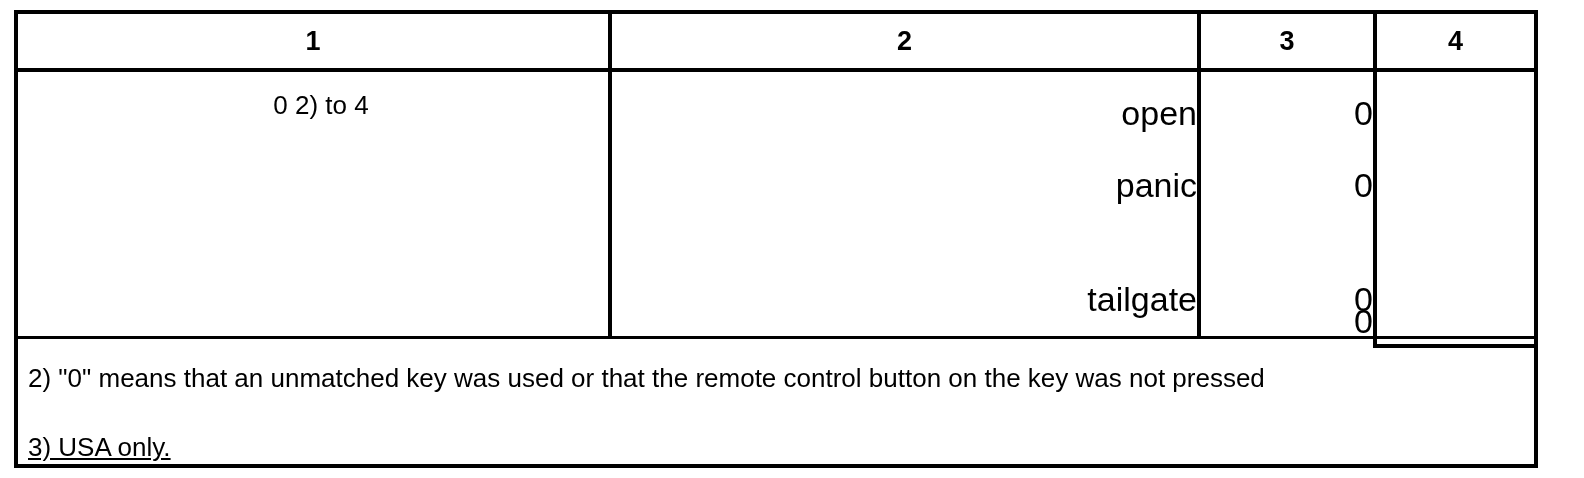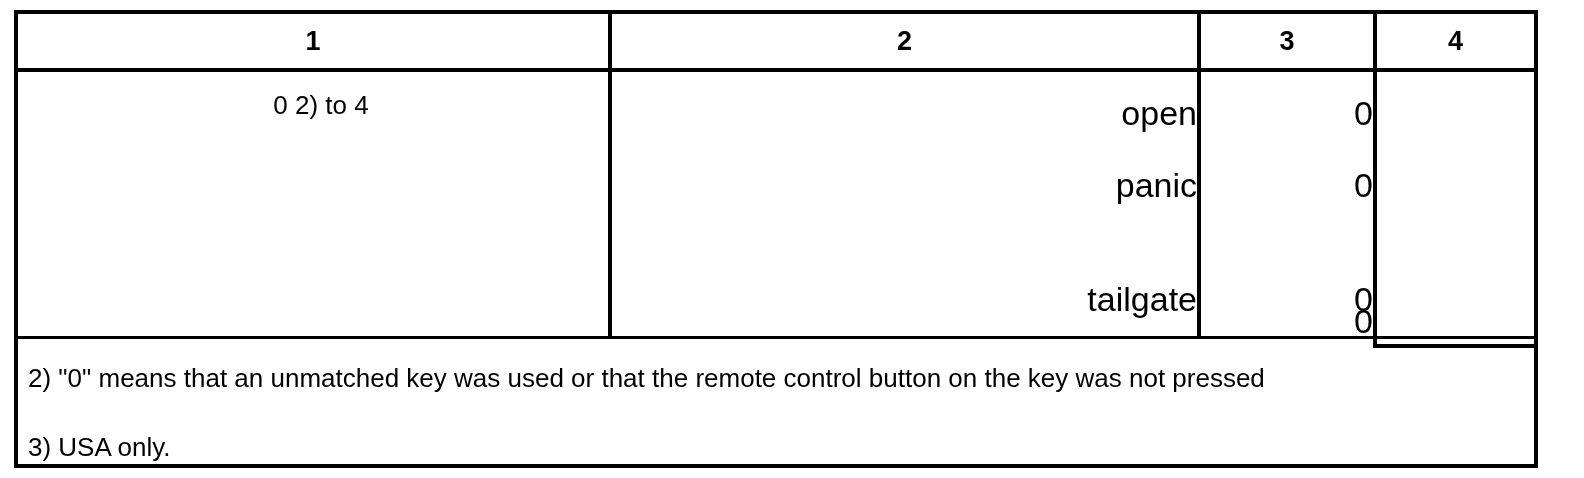--- a/index.html
+++ b/index.html
@@ -173,21 +173,21 @@
   }
   .footnote {
     position: absolute;
     left: 10px;
     right: 8px;
     font-size: 26px;
     line-height: 1;
     white-space: nowrap;
   }
   .fn-0 { top: 26px; }
-  .fn-1 { top: 95px; }
+  .fn-1 { top: 95px; text-decoration: underline; }
 </style>
 </head>
 <body>
 
 <div id="page">
 
   <div class="tbl-frame">
 
     <div class="hdr-band">
       <div class="hdr-cell hdr-1">1</div>

